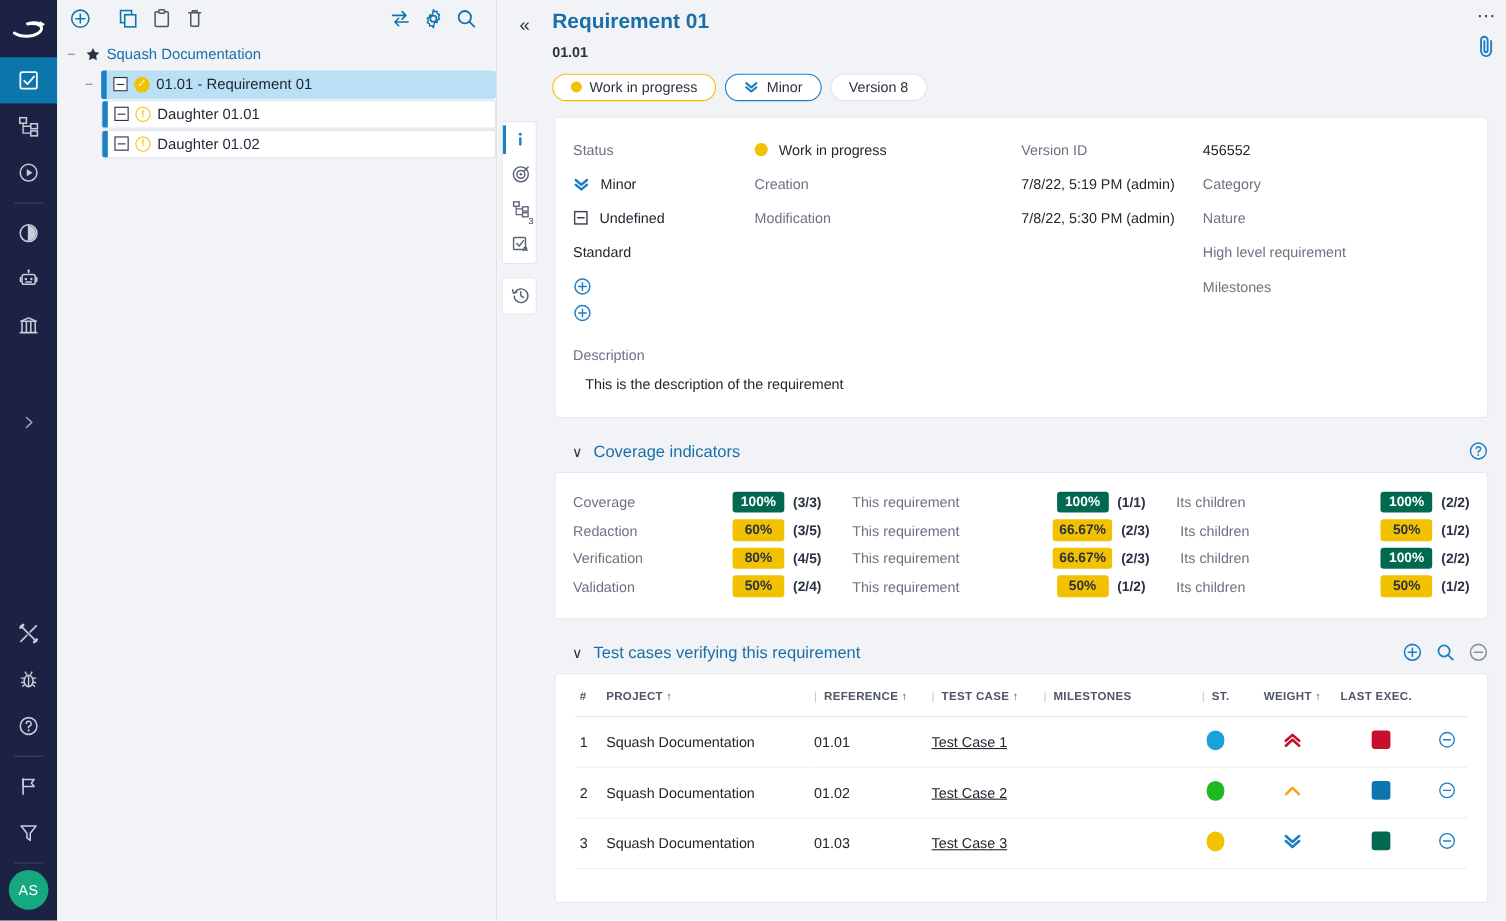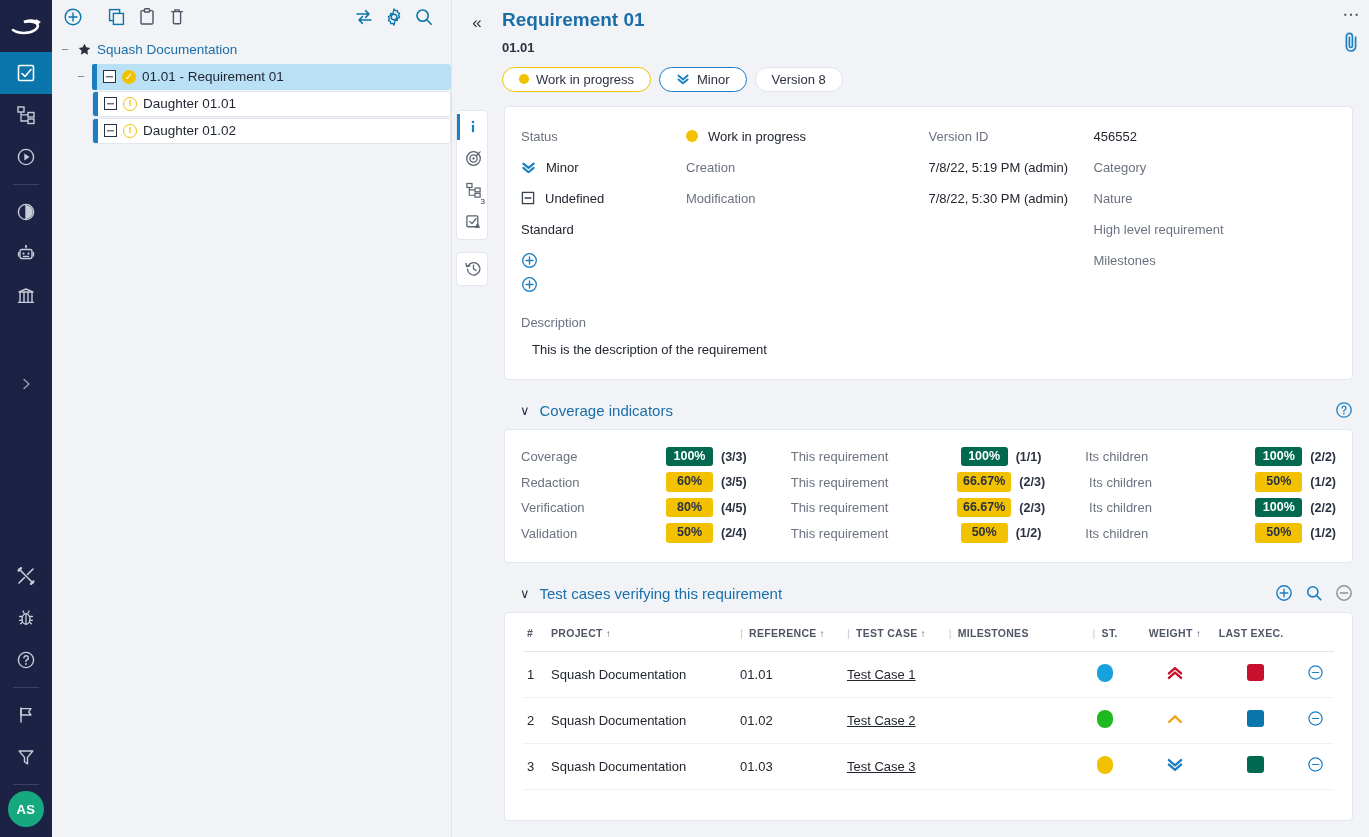--- a/index.html
+++ b/index.html
@@ -26,21 +26,21 @@
     color: #c8cbd8;
   }
   .rail-item.active { background: #0a76ab; color:#fff; }
   .rail-sep { width: 26px; height: 1px; background: #3b4263; margin: 6px 0; }
   .rail-spacer { flex: 1 1 auto; }
   .rail-expand { width:52px; height:34px; display:flex; align-items:center; justify-content:center; color:#9aa0b8; }
   .avatar {
     width: 36px; height: 36px; border-radius: 50%;
     background: #16a97f; color:#fff;
     display:flex; align-items:center; justify-content:center;
-    font-size: 13px; font-weight: 700; letter-spacing: .5px;
+    font-size: 13px; font-weight: 400; letter-spacing: .5px;
     margin-bottom: 10px;
   }
 
   
   .tree-pane {
     width: 400px; flex: 0 0 400px; height: 837px;
     background: #f1f3f7;
     border-right: 1px solid #dfe3ec;
     display: flex; flex-direction: column;
     position: relative;
@@ -168,21 +168,21 @@
   .cov-name { font-size: 13px; color:#6b7280; }
   .cov-pair { display:flex; align-items:center; gap: 8px; }
   .badge {
     min-width: 47px; text-align:center; border-radius: 3px;
     font-size: 12.5px; font-weight: 700; color:#fff;
     padding: 3px 6px; line-height: 1.1;
   }
   .badge.green { background:#00694f; }
   .badge.yellow { background:#f2c200; color:#2a3140; }
   .cov-frac { font-size: 12.5px; font-weight: 700; color:#2a3140; }
-  .cov-mid { font-size: 13px; color:#6b7280; padding-left: 44px; }
+  .cov-mid { font-size: 13px; color:#6b7280; padding-left: 28px; }
 
   table.tc { width:100%; border-collapse: collapse; }
   table.tc th {
     font-size: 10.5px; font-weight: 700; color:#4f5666;
     letter-spacing: .3px; text-align:left;
     padding: 14px 4px 12px 4px; border-bottom: 1px solid #e3e7ee;
     white-space: nowrap;
   }
   table.tc th .sep { color:#c4cad4; padding-right:6px; font-weight:400; }
   table.tc th .sortarrow { color:#4f5666; font-size:10px; padding-left:3px; }

